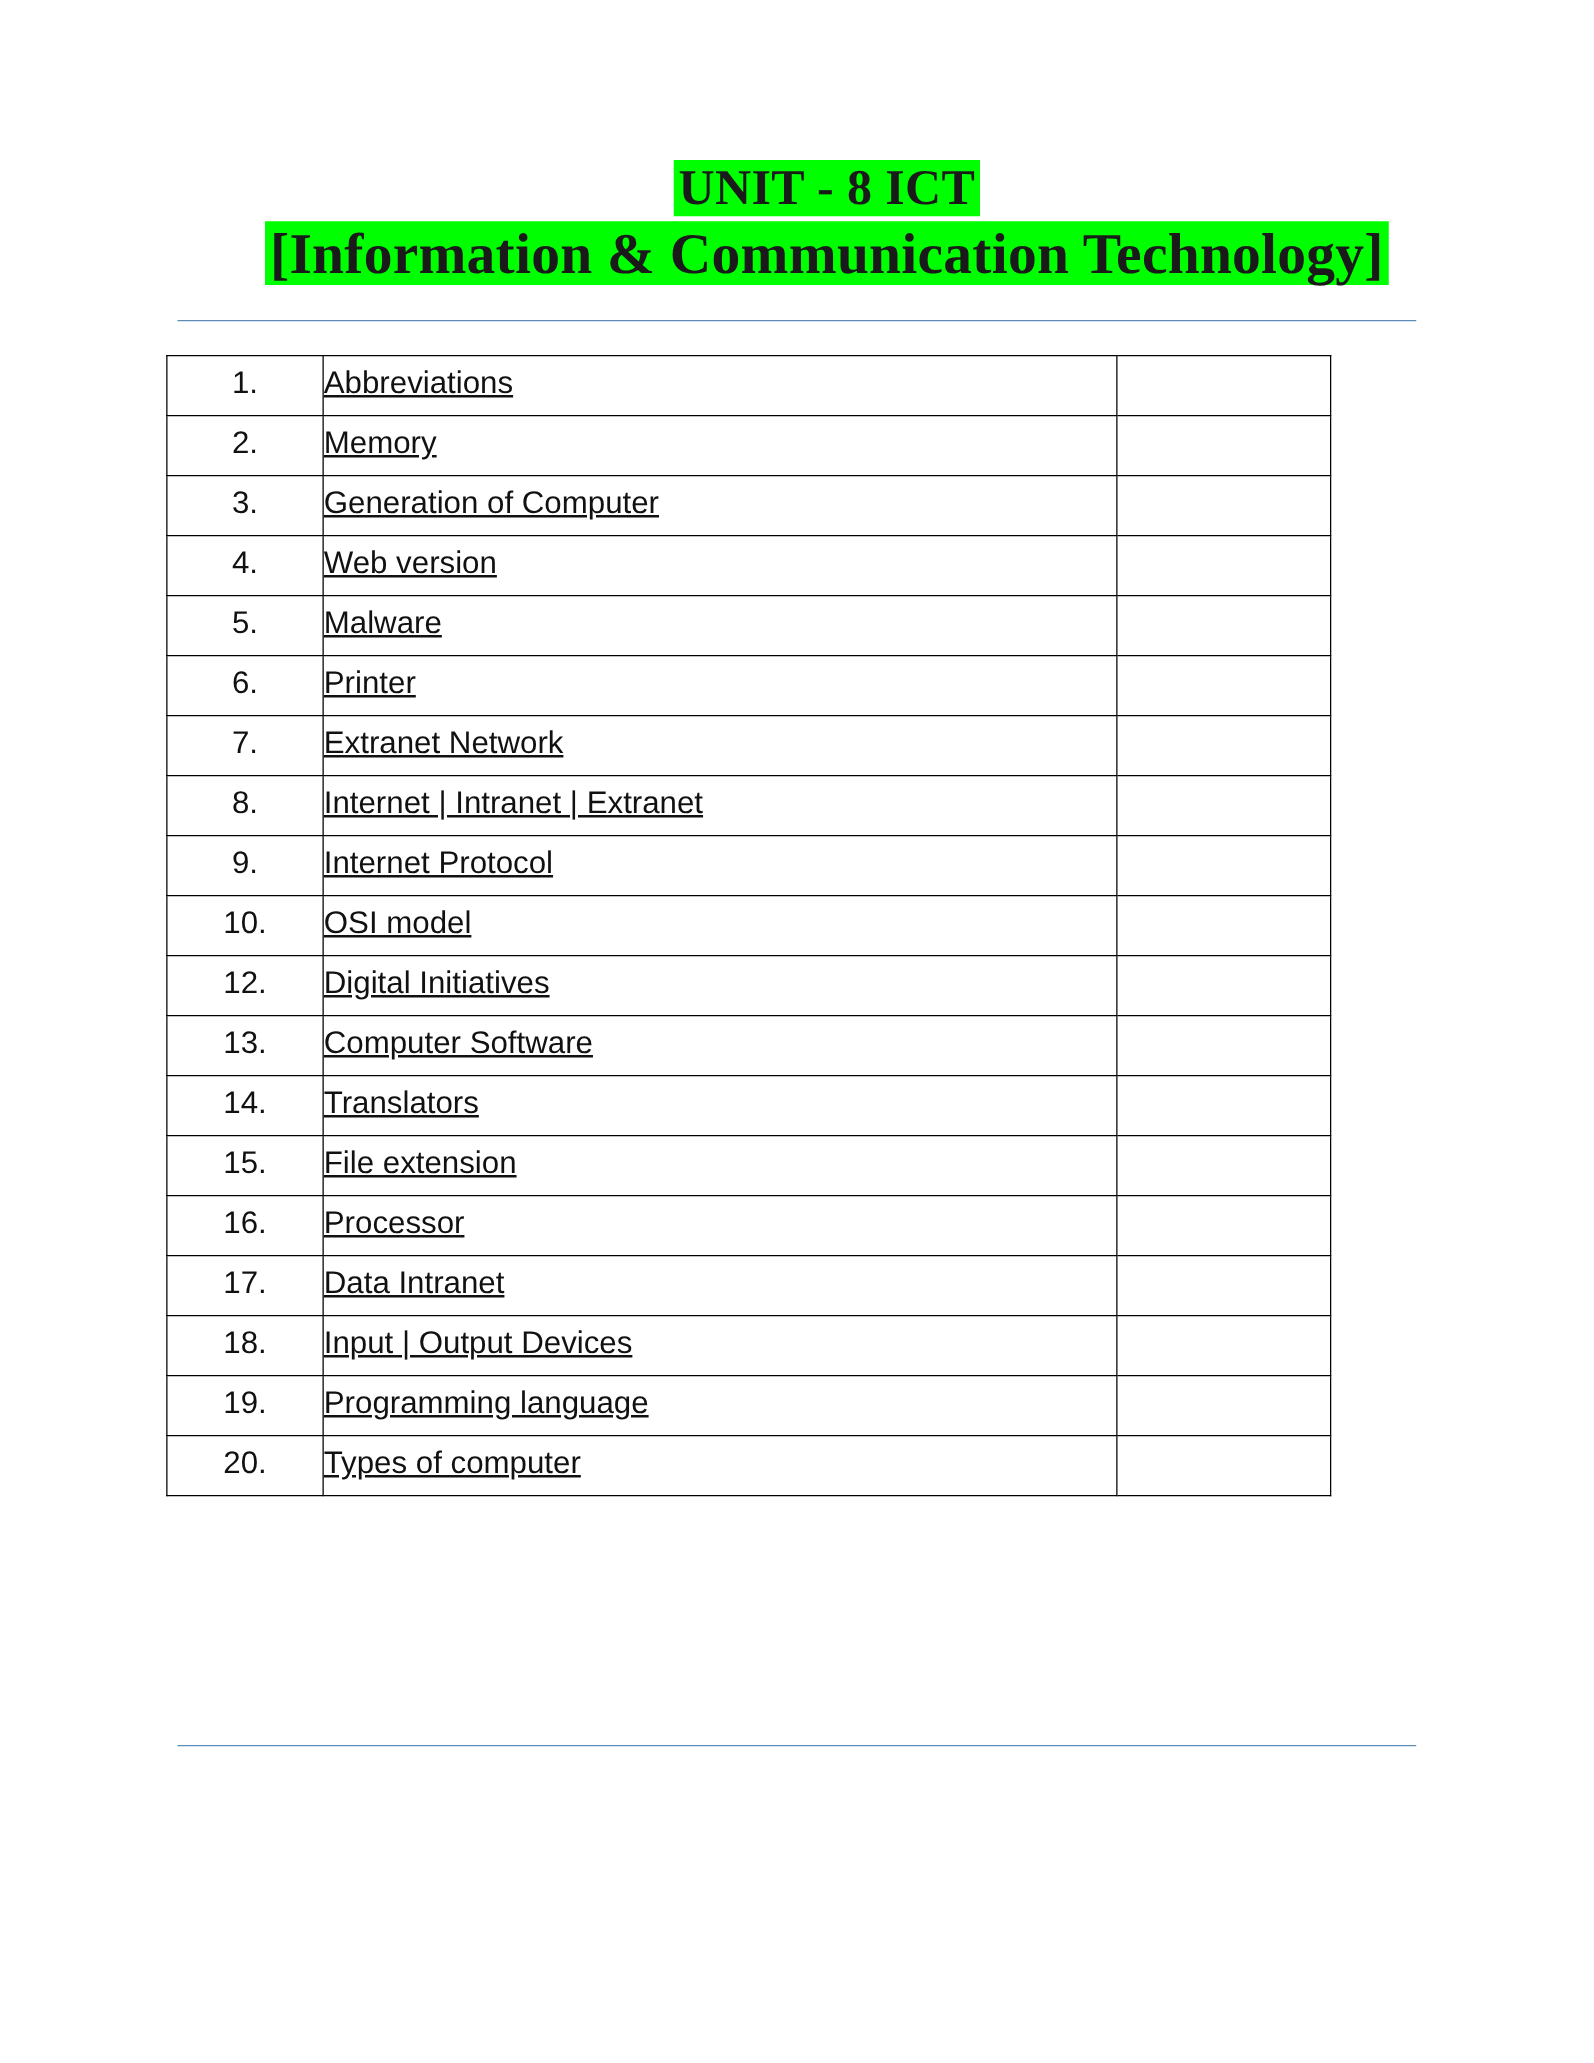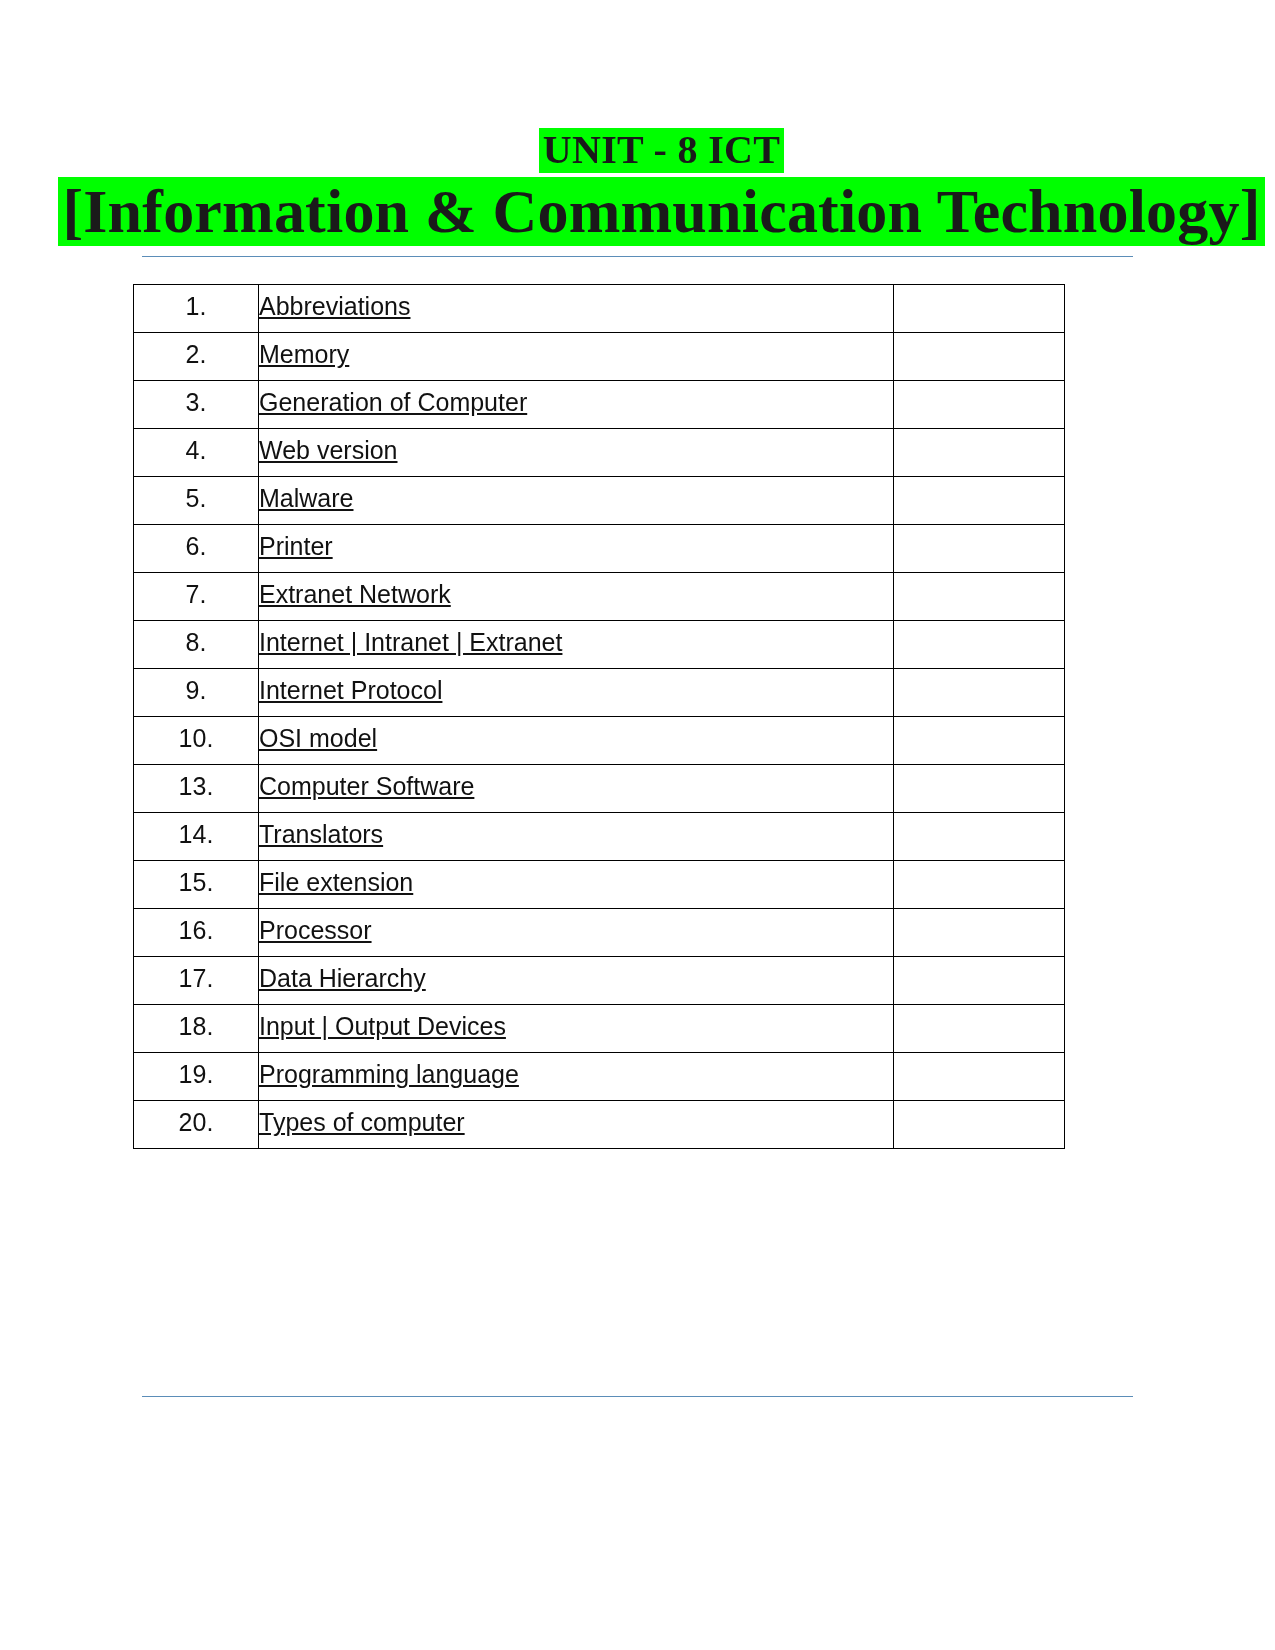--- a/index.html
+++ b/index.html
@@ -39,21 +39,21 @@
   .title-line span.hl {
     background-color: #00FF00;
     padding: 0 4px;
     display: inline-block;
   }
   .title-line-1 {
     font-size: 40px;
     letter-spacing: 0.3px;
   }
   .title-line-2 {
-    font-size: 62px;
+    font-size: 46px;
     letter-spacing: 0.2px;
     margin-top: 4px;
   }
 
   
   .header-rule {
     position: absolute;
     left: 142px;
     right: 142px;
     top: 256px;
@@ -169,20 +169,25 @@
           <td class="col-num">9.</td>
           <td class="col-topic">Internet Protocol</td>
           <td class="col-blank"></td>
         </tr>
         <tr>
           <td class="col-num">10.</td>
           <td class="col-topic">OSI model</td>
           <td class="col-blank"></td>
         </tr>
         <tr>
+          <td class="col-num">12.</td>
+          <td class="col-topic">Digital Initiatives</td>
+          <td class="col-blank"></td>
+        </tr>
+        <tr>
           <td class="col-num">13.</td>
           <td class="col-topic">Computer Software</td>
           <td class="col-blank"></td>
         </tr>
         <tr>
           <td class="col-num">14.</td>
           <td class="col-topic">Translators</td>
           <td class="col-blank"></td>
         </tr>
         <tr>
@@ -190,21 +195,21 @@
           <td class="col-topic">File extension</td>
           <td class="col-blank"></td>
         </tr>
         <tr>
           <td class="col-num">16.</td>
           <td class="col-topic">Processor</td>
           <td class="col-blank"></td>
         </tr>
         <tr>
           <td class="col-num">17.</td>
-          <td class="col-topic">Data Hierarchy</td>
+          <td class="col-topic">Data Intranet</td>
           <td class="col-blank"></td>
         </tr>
         <tr>
           <td class="col-num">18.</td>
           <td class="col-topic">Input | Output Devices</td>
           <td class="col-blank"></td>
         </tr>
         <tr>
           <td class="col-num">19.</td>
           <td class="col-topic">Programming language</td>

